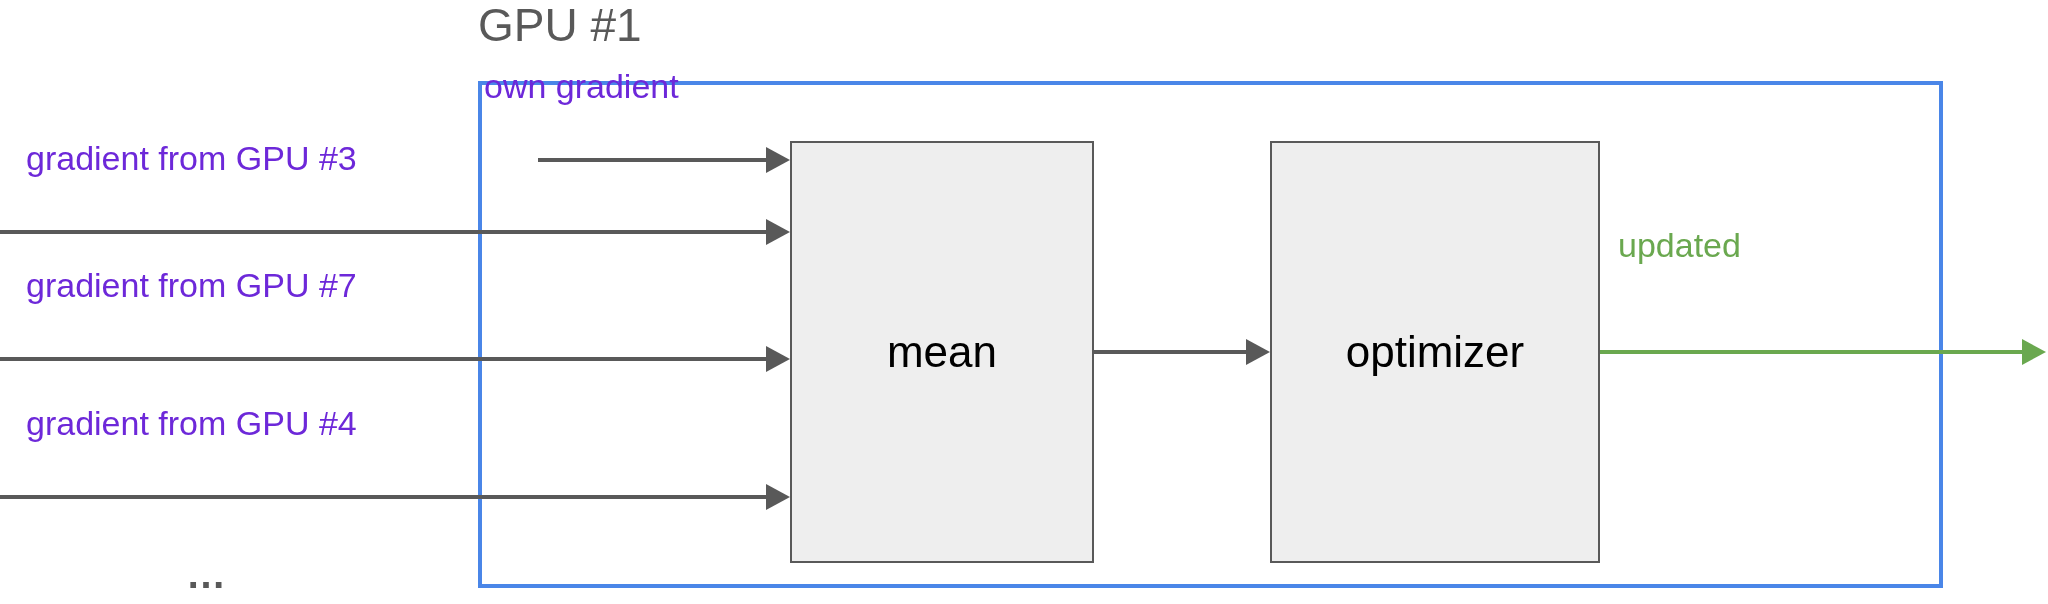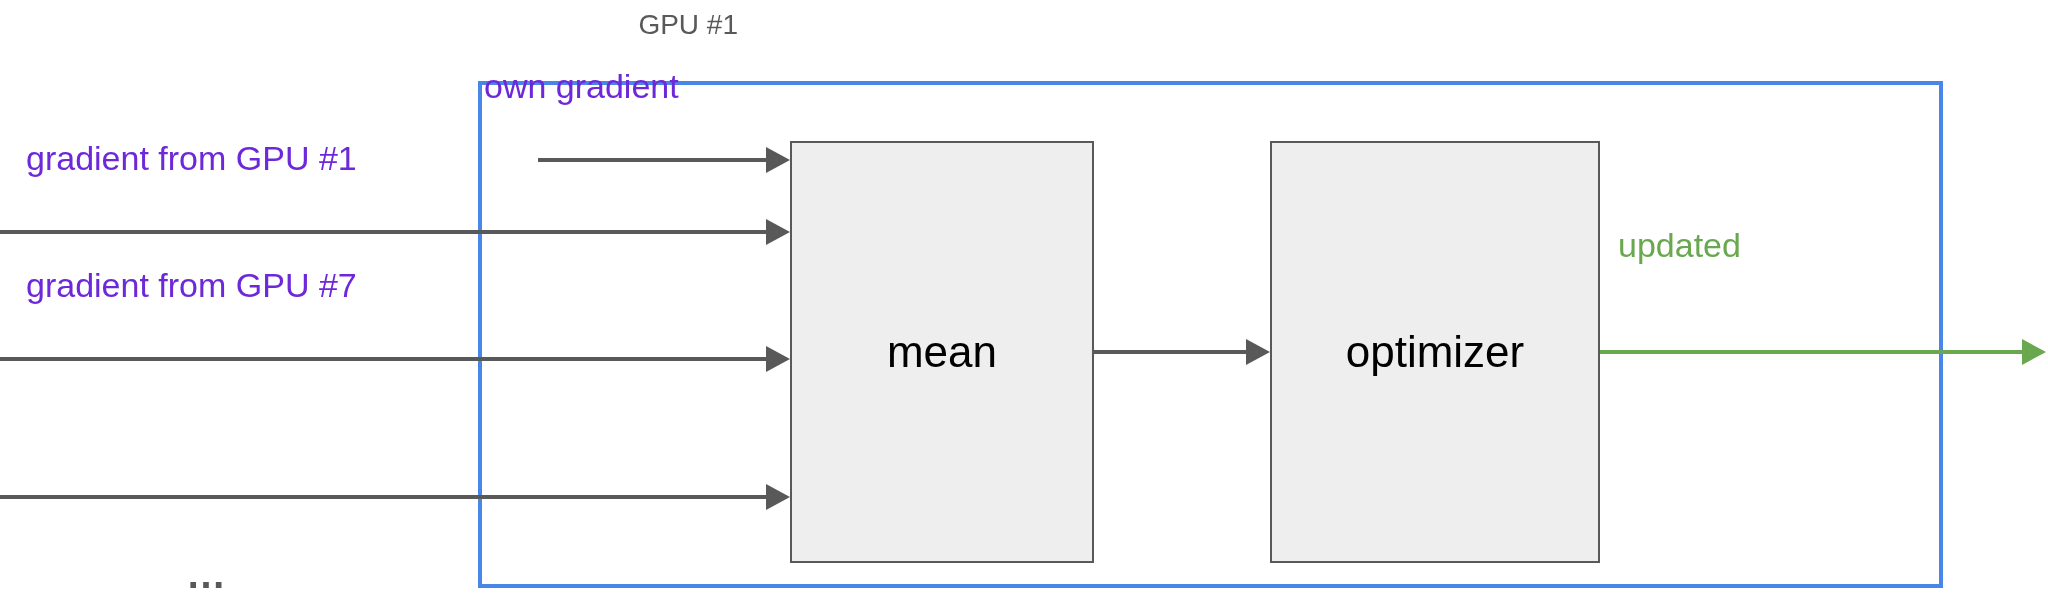--- a/index.html
+++ b/index.html
@@ -29,22 +29,22 @@
     height: 507px;
     border: 4px solid #4a86e8;
     box-sizing: border-box;
     background: transparent;
   }
   .group-title {
     position: absolute;
     left: 478px;
     top: 2px;
     width: 260px;
-    text-align: right;
-    font-size: 28px;
+    text-align: left;
+    font-size: 46px;
     line-height: 46px;
     color: #595959;
     white-space: nowrap;
   }
 
   
   .proc-box {
     position: absolute;
     background: #eeeeee;
     border: 2px solid #595959;
@@ -117,24 +117,25 @@
 <body>
 
 <div id="canvas">
 
   <div class="group-title">GPU #1</div>
 
   <div class="group-box"></div>
 
   <div class="edge-label" style="left:484px; top:66px;">own gradient</div>
 
-  <div class="edge-label" style="left:26px; top:138px;">gradient from GPU #1</div>
+  <div class="edge-label" style="left:26px; top:138px;">gradient from GPU #3</div>
 
   <div class="edge-label" style="left:26px; top:265px;">gradient from GPU #7</div>
 
+  <div class="edge-label" style="left:26px; top:403px;">gradient from GPU #4</div>
 
   <div class="edge-label green" style="left:1618px; top:225px; width:260px;">updated</div>
 
   <div class="arrow" style="left:538px; top:160px; width:252px;">
     <div class="shaft" style="width:228px;"></div>
     <div class="head" style="left:228px;"></div>
   </div>
 
   <div class="arrow" style="left:0px; top:232px; width:790px;">
     <div class="shaft" style="width:766px;"></div>

